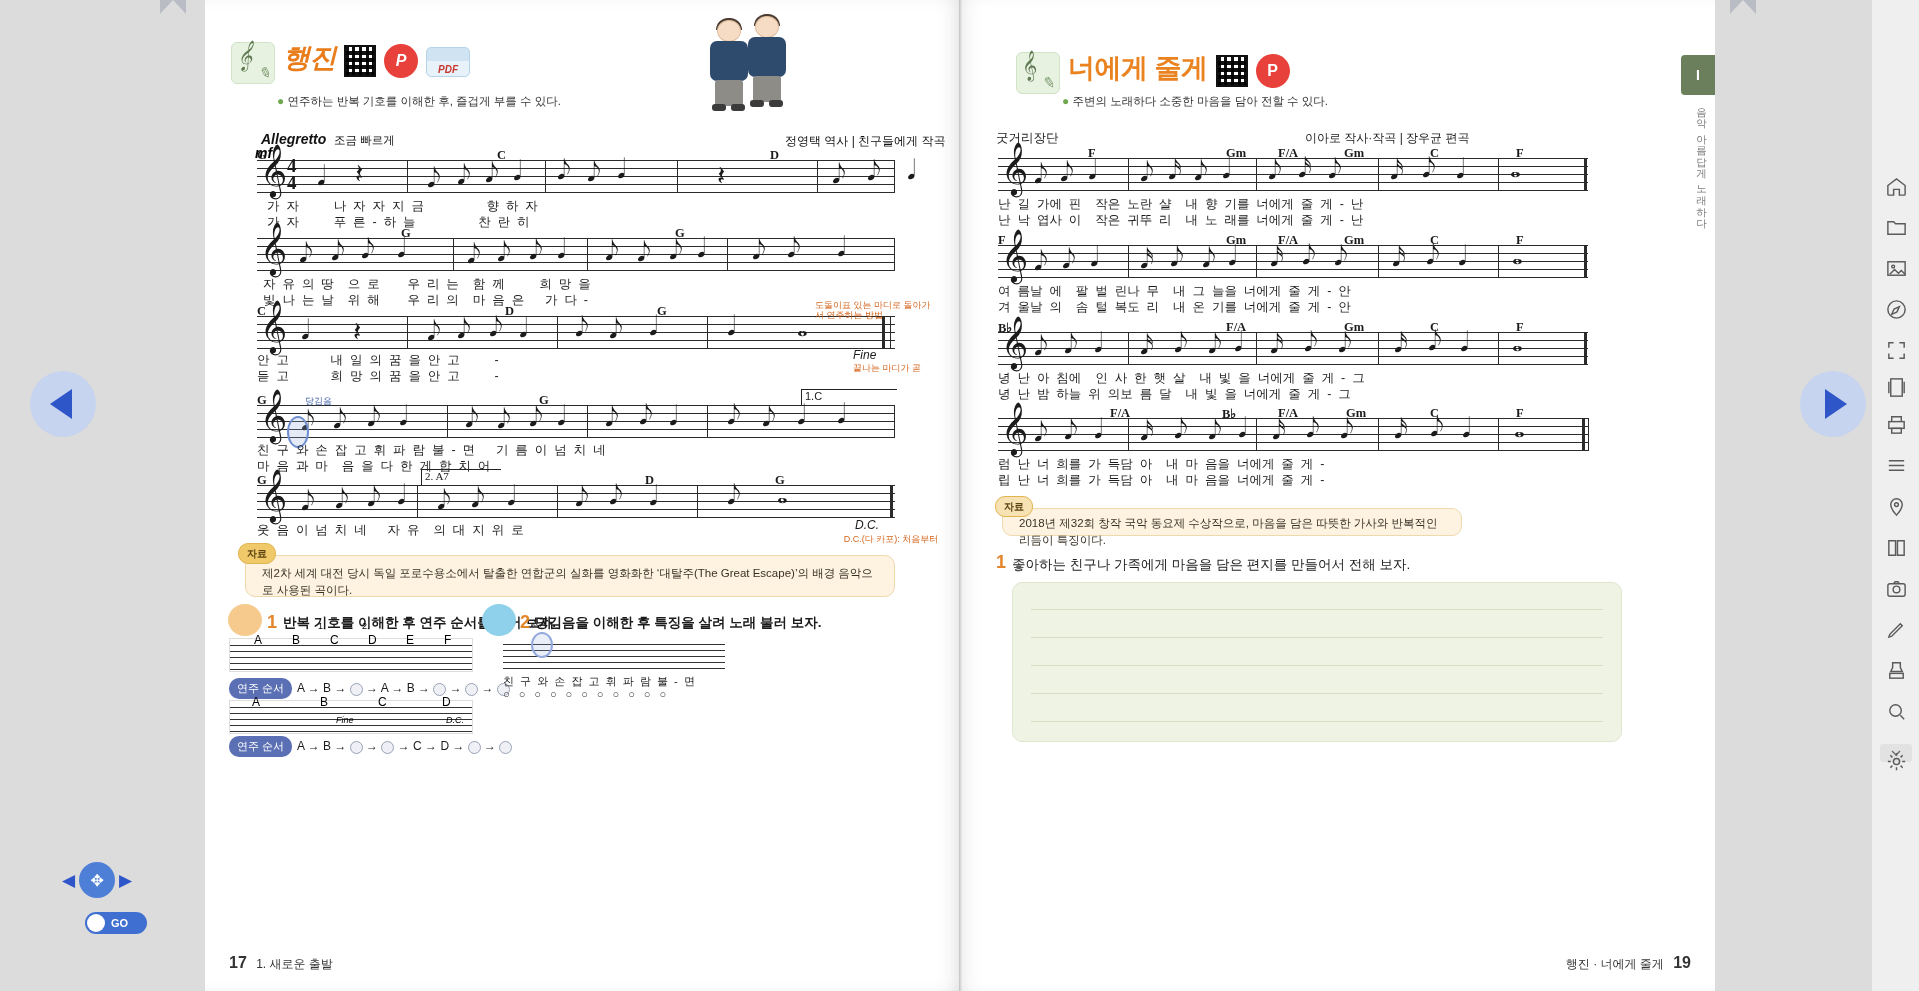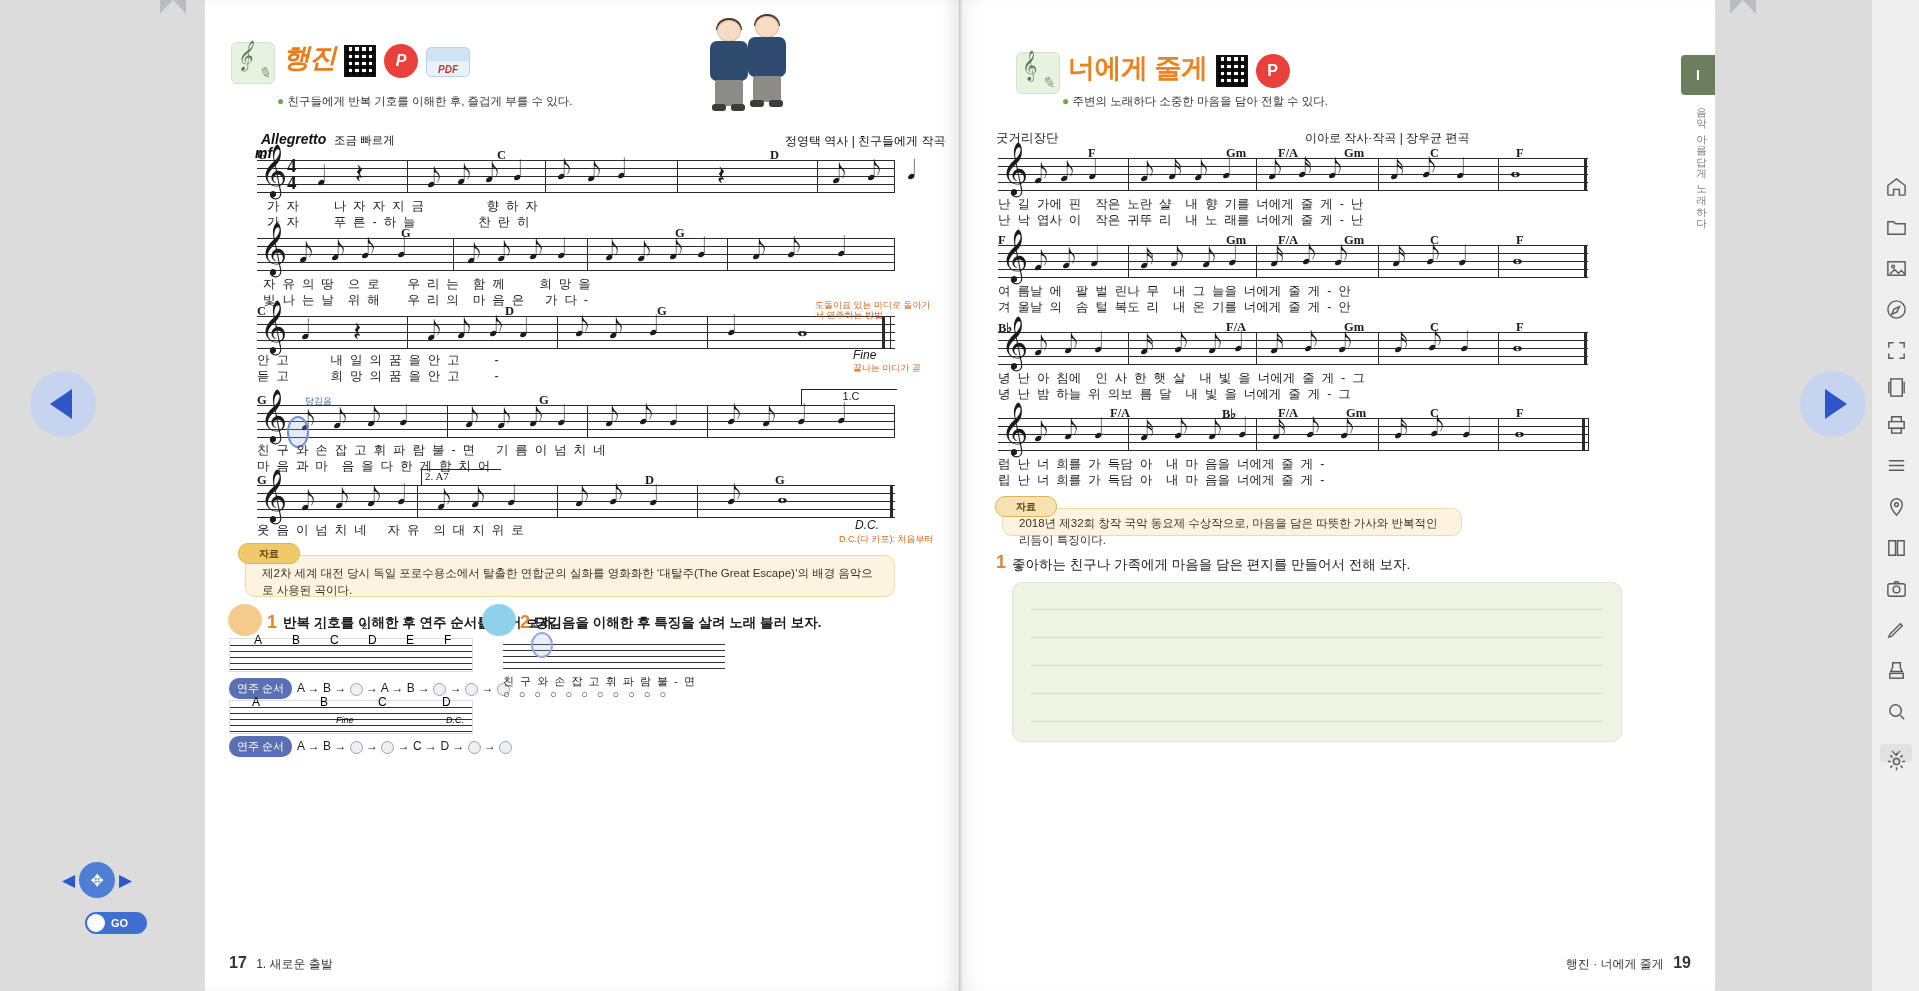--- a/index.html
+++ b/index.html
@@ -173,21 +173,21 @@
   }
   
   .tip {
     position: absolute;
     background: #fdf3e0; border: 1px solid #efd9ae; border-radius: 10px;
     font-size: 11.5px; color: #3a3226; line-height: 1.5; padding: 9px 12px 9px 16px;
   }
   .tip-badge {
     position: absolute; left: -8px; top: -13px;
     background: #f0c96a; color: #5b4410; font-size: 10px; font-weight: bold;
-    border-radius: 10px; padding: 2px 20px; border: 1px solid #e0b44e;
+    border-radius: 10px; padding: 2px 8px; border: 1px solid #e0b44e;
   }
   .tip-badge.scroll { background:#f7e2b4; }
   
   .act-num {
     position: absolute; font-size: 18px; font-weight: bold; color: #e4862b;
   }
   .act-text {
     position: absolute; font-size: 13.5px; color: #1b1b1b; font-weight: bold;
   }
   .act-icon {
@@ -302,21 +302,21 @@
         <div class="note-badge"></div>
         <div>
           <div class="song-title">행진</div>
         </div>
         <div class="qr"></div>
         <div class="pill p">P</div>
         <div class="pdf-ico">PDF</div>
       </div>
       <div class="subline" style="position:absolute; left:72px; top:92px;">
         <span class="dot">●</span>
-        <span>친구들에게 반복 기호를 이해한 후, 즐겁게 부를 수 있다.</span>
+        <span>연주하는 반복 기호를 이해한 후, 즐겁게 부를 수 있다.</span>
       </div>
 
       <div class="kids">
         <div class="kid a">
           <div class="hair"></div>
             <div class="head"></div>
             <div class="body"></div>
           <div class="legs"></div>
             <div class="shoe1"></div>
             <div class="shoe2"></div>
@@ -458,21 +458,21 @@
         <div class="note" style="left:348px; top:-2px;">𝅘𝅥𝅮</div>
         <div class="note" style="left:382px; top:-4px;">𝅘𝅥𝅮</div>
         <div class="note" style="left:412px; top:-3px;">𝅘𝅥</div>
         <div class="note" style="left:470px; top:-4px;">𝅘𝅥𝅮</div>
         <div class="note" style="left:505px; top:-2px;">𝅘𝅥𝅮</div>
         <div class="note" style="left:540px; top:-4px;">𝅘𝅥</div>
         <div class="note" style="left:580px; top:-5px;">𝅘𝅥</div>
       </div>
       <div class="chord" style="left:52px; top:393px;">G</div>
       <div class="chord" style="left:334px; top:393px;">G</div>
-      <div class="repeat-ending" style="left:596px; top:389px; width:96px; height:16px;text-align:center;">1.C</div>
+      <div class="repeat-ending" style="left:596px; top:389px; width:96px; height:16px;">1.C</div>
       <div class="blue-mark" style="left:82px; top:416px; width:22px; height:32px;"></div>
       <div class="handnote" style="left:100px; top:396px; color:#3e5fa8;">당김음</div>
       <div class="lyric" style="left:52px; top:442px;">친  구  와  손  잡  고  휘  파  람  불  -  면      기  름  이  넘  치  네</div>
       <div class="lyric" style="left:52px; top:458px;">마  음  과  마    음  을  다  한  게  합  치  어</div>
 
       <div class="staff" style="left:52px; top:485px; width:638px;">
         <div class="line"></div>
           <div class="line"></div>
           <div class="line"></div>
           <div class="line"></div>
@@ -493,21 +493,21 @@
         <div class="note" style="left:352px; top:-4px;">𝅘𝅥𝅮</div>
         <div class="note" style="left:392px; top:-3px;">𝅘𝅥</div>
         <div class="note" style="left:470px; top:-4px;">𝅘𝅥𝅮</div>
         <div class="note" style="left:520px; top:-5px;">𝅝</div>
       </div>
       <div class="chord" style="left:52px; top:473px;">G</div>
       <div class="chord" style="left:440px; top:473px;">D</div>
       <div class="chord" style="left:570px; top:473px;">G</div>
       <div class="repeat-ending" style="left:216px; top:469px; width:80px; height:16px;font-family:Liberation Serif, serif;">2. A7</div>
       <div class="marklabel" style="left:650px; top:518px;">D.C.</div>
-      <div class="handnote" style="left:634px; top:534px; width:104px;">D.C.(다 카포): 처음부터</div>
+      <div class="handnote" style="left:634px; top:534px; width:104px;text-align:center;">D.C.(다 카포): 처음부터</div>
       <div class="lyric" style="left:52px; top:522px;">웃  음  이  넘  치  네      자  유    의  대  지  위  로</div>
 
       <div class="tip" style="left:40px; top:555px; width:650px; height:42px;">
         <div class="tip-badge">자료</div>
         <span>제2차 세계 대전 당시 독일 포로수용소에서 탈출한 연합군의 실화를 영화화한 ‘대탈주(The Great Escape)’의 배경 음악으로 사용된 곡이다.</span>
       </div>
 
       <div class="act-icon orange" style="left:23px; top:604px;"></div>
       <div class="act-num" style="left:62px; top:612px;">1</div>
       <div class="act-text" style="left:78px; top:614px;">반복 기호를 이해한 후 연주 순서를 적어 보자.</div>

